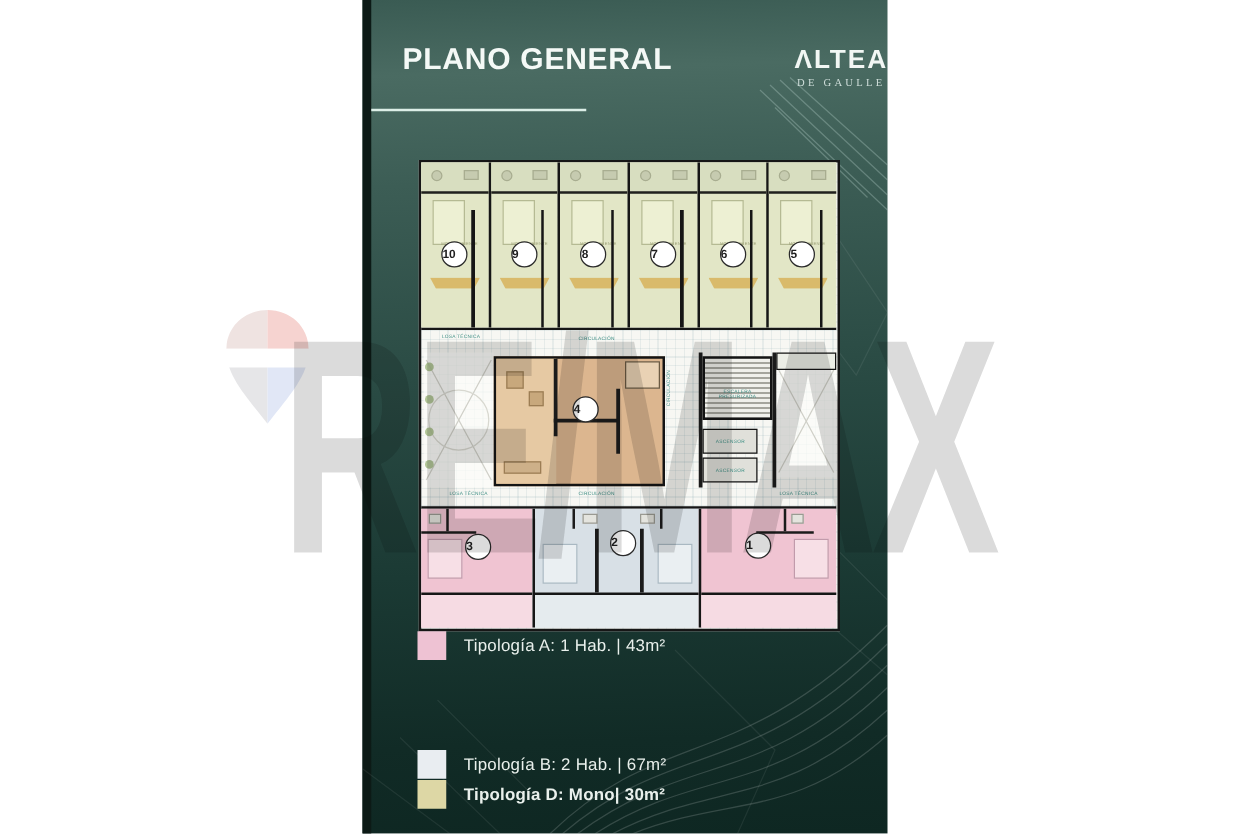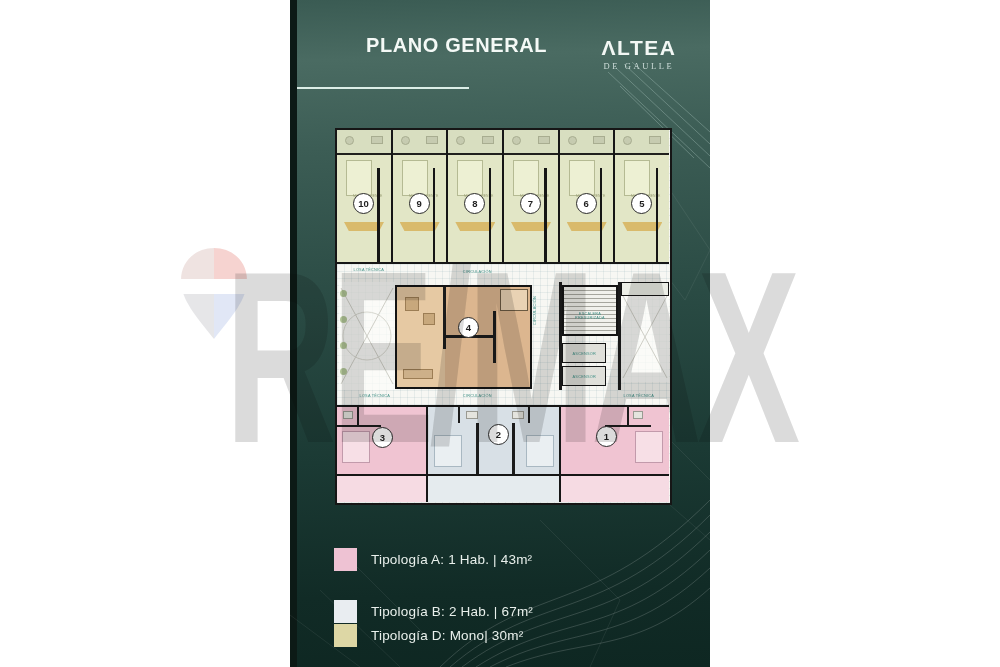--- a/index.html
+++ b/index.html
@@ -14,26 +14,26 @@
     color:#d7d7d7;opacity:.9;mix-blend-mode:multiply;
     transform:scaleX(.63);transform-origin:left top;}
 
   
   .panel{position:absolute;left:290px;top:0;width:420px;height:667px;z-index:10;
     background:linear-gradient(178deg,#3a5b53 0%,#4a6b62 9%,#3c5d55 22%,#2a4b44 45%,#1b3a34 68%,#112b26 88%,#0e2722 100%);}
   .panel-edge{position:absolute;left:0;top:0;width:7px;height:667px;background:#0c1a16;}
   .decor{position:absolute;left:0;top:0;width:420px;height:667px;pointer-events:none;}
 
   
-  .title1{position:absolute;left:32px;top:34px;font-size:20px;font-weight:700;
-          color:#f4f9f6;letter-spacing:.6px;margin-left:44px;}
+  .title1{position:absolute;left:32px;top:34px;font-size:24px;font-weight:700;
+          color:#f4f9f6;letter-spacing:.6px;}
   .title2{position:absolute;left:32px;top:59px;font-size:18px;font-weight:300;
           color:#cde2da;letter-spacing:1.2px;}
   .rule{position:absolute;left:7px;top:87px;width:172px;height:2px;background:#dceee7;}
-  .brand{position:absolute;left:306px;top:37px;width:86px;text-align:center;}
+  .brand{position:absolute;left:340px;top:37px;width:86px;text-align:center;}
   .brand-name{font-size:21px;font-weight:700;color:#f2f7f4;letter-spacing:1.5px;line-height:1;}
   .brand-sub{font-family:"Liberation Serif", serif;font-size:8.5px;color:#cfdeda;
              letter-spacing:2.6px;margin-top:3px;}
 
   
   .plan{position:absolute;left:45px;top:128px;width:337px;height:377px;
     background-color:#f7f7f3;border:2.5px solid #161616;box-sizing:border-box;
     background-image:
       repeating-linear-gradient(0deg,rgba(110,150,160,.12) 0 1px,transparent 1px 7px),
       repeating-linear-gradient(90deg,rgba(110,150,160,.12) 0 1px,transparent 1px 7px);}
@@ -54,21 +54,21 @@
   .gtable{position:absolute;left:7px;top:92px;width:40px;height:9px;background:#d9ba6b;
           clip-path:polygon(0 0,100% 0,88% 100%,12% 100%);}
   .giwall{position:absolute;right:11px;top:38px;bottom:0;width:2.5px;background:#161616;}
   .micro{color:#3f8f85;font-size:7px;letter-spacing:.4px;white-space:nowrap;}
   .scale55{display:inline-block;transform:scale(.55);transform-origin:center;}
   .ulabel{position:absolute;left:0;top:54px;width:100%;text-align:center;color:#999d74;}
   .ulabel .scale50{display:inline-block;transform:scale(.48);transform-origin:center;
                    font-size:7px;letter-spacing:.3px;color:#999d74;}
   .badge{position:absolute;width:21px;height:21px;border-radius:50%;background:#ffffff;
          border:1.5px solid #2a2a2a;color:#1f1f1f;font-size:9.5px;font-weight:700;
-         display:flex;align-items:center;justify-content:center;z-index:5;}
+         display:flex;align-items:center;z-index:5;}
 
   
   .corridor-label{position:absolute;text-align:center;}
   
   .terrace{position:absolute;background:rgba(252,252,249,.72);}
   .unit4{position:absolute;left:58px;top:155px;width:137px;height:104px;background:#dcb68f;
          border:2.5px solid #141414;}
   .u4living{position:absolute;left:0;top:0;width:48px;height:100%;background:#e6c9a3;}
   .stair{position:absolute;left:225px;top:155px;width:56px;height:51px;background:#f1f1ec;
          border:2px solid #141414;
@@ -324,26 +324,26 @@
           <div class="bfix" style="left:72px;top:4px;width:10px;height:8px;"></div>
           <div class="bbed" style="left:74px;top:24px;"></div>
           <div class="badge" style="left:35px;top:19px;">
               <span>1</span>
             </div>
           <div class="balc"></div>
         </div>
       </div>
     </div>
 
-    <div class="legend-row" style="top:548px;">
+    <div class="legend-row" style="top:505px;">
       <div class="swatch" style="background-color: rgb(238, 194, 211);"></div>
       <div class="legend-label">Tipología A: 1 Hab. | 43m²</div>
     </div>
     <div class="legend-row" style="top:557px;margin-top:43px;">
       <div class="swatch" style="background-color: rgb(233, 237, 241);"></div>
       <div class="legend-label">Tipología B: 2 Hab. | 67m²</div>
     </div>
-    <div class="legend-row" style="top:624px;">
+    <div class="legend-row" style="top:624px;font-weight:bold;">
       <div class="swatch" style="background-color: rgb(221, 215, 165);"></div>
       <div class="legend-label">Tipología D: Mono| 30m²</div>
     </div>
   </div>
 </div>
 
 </body></html>

